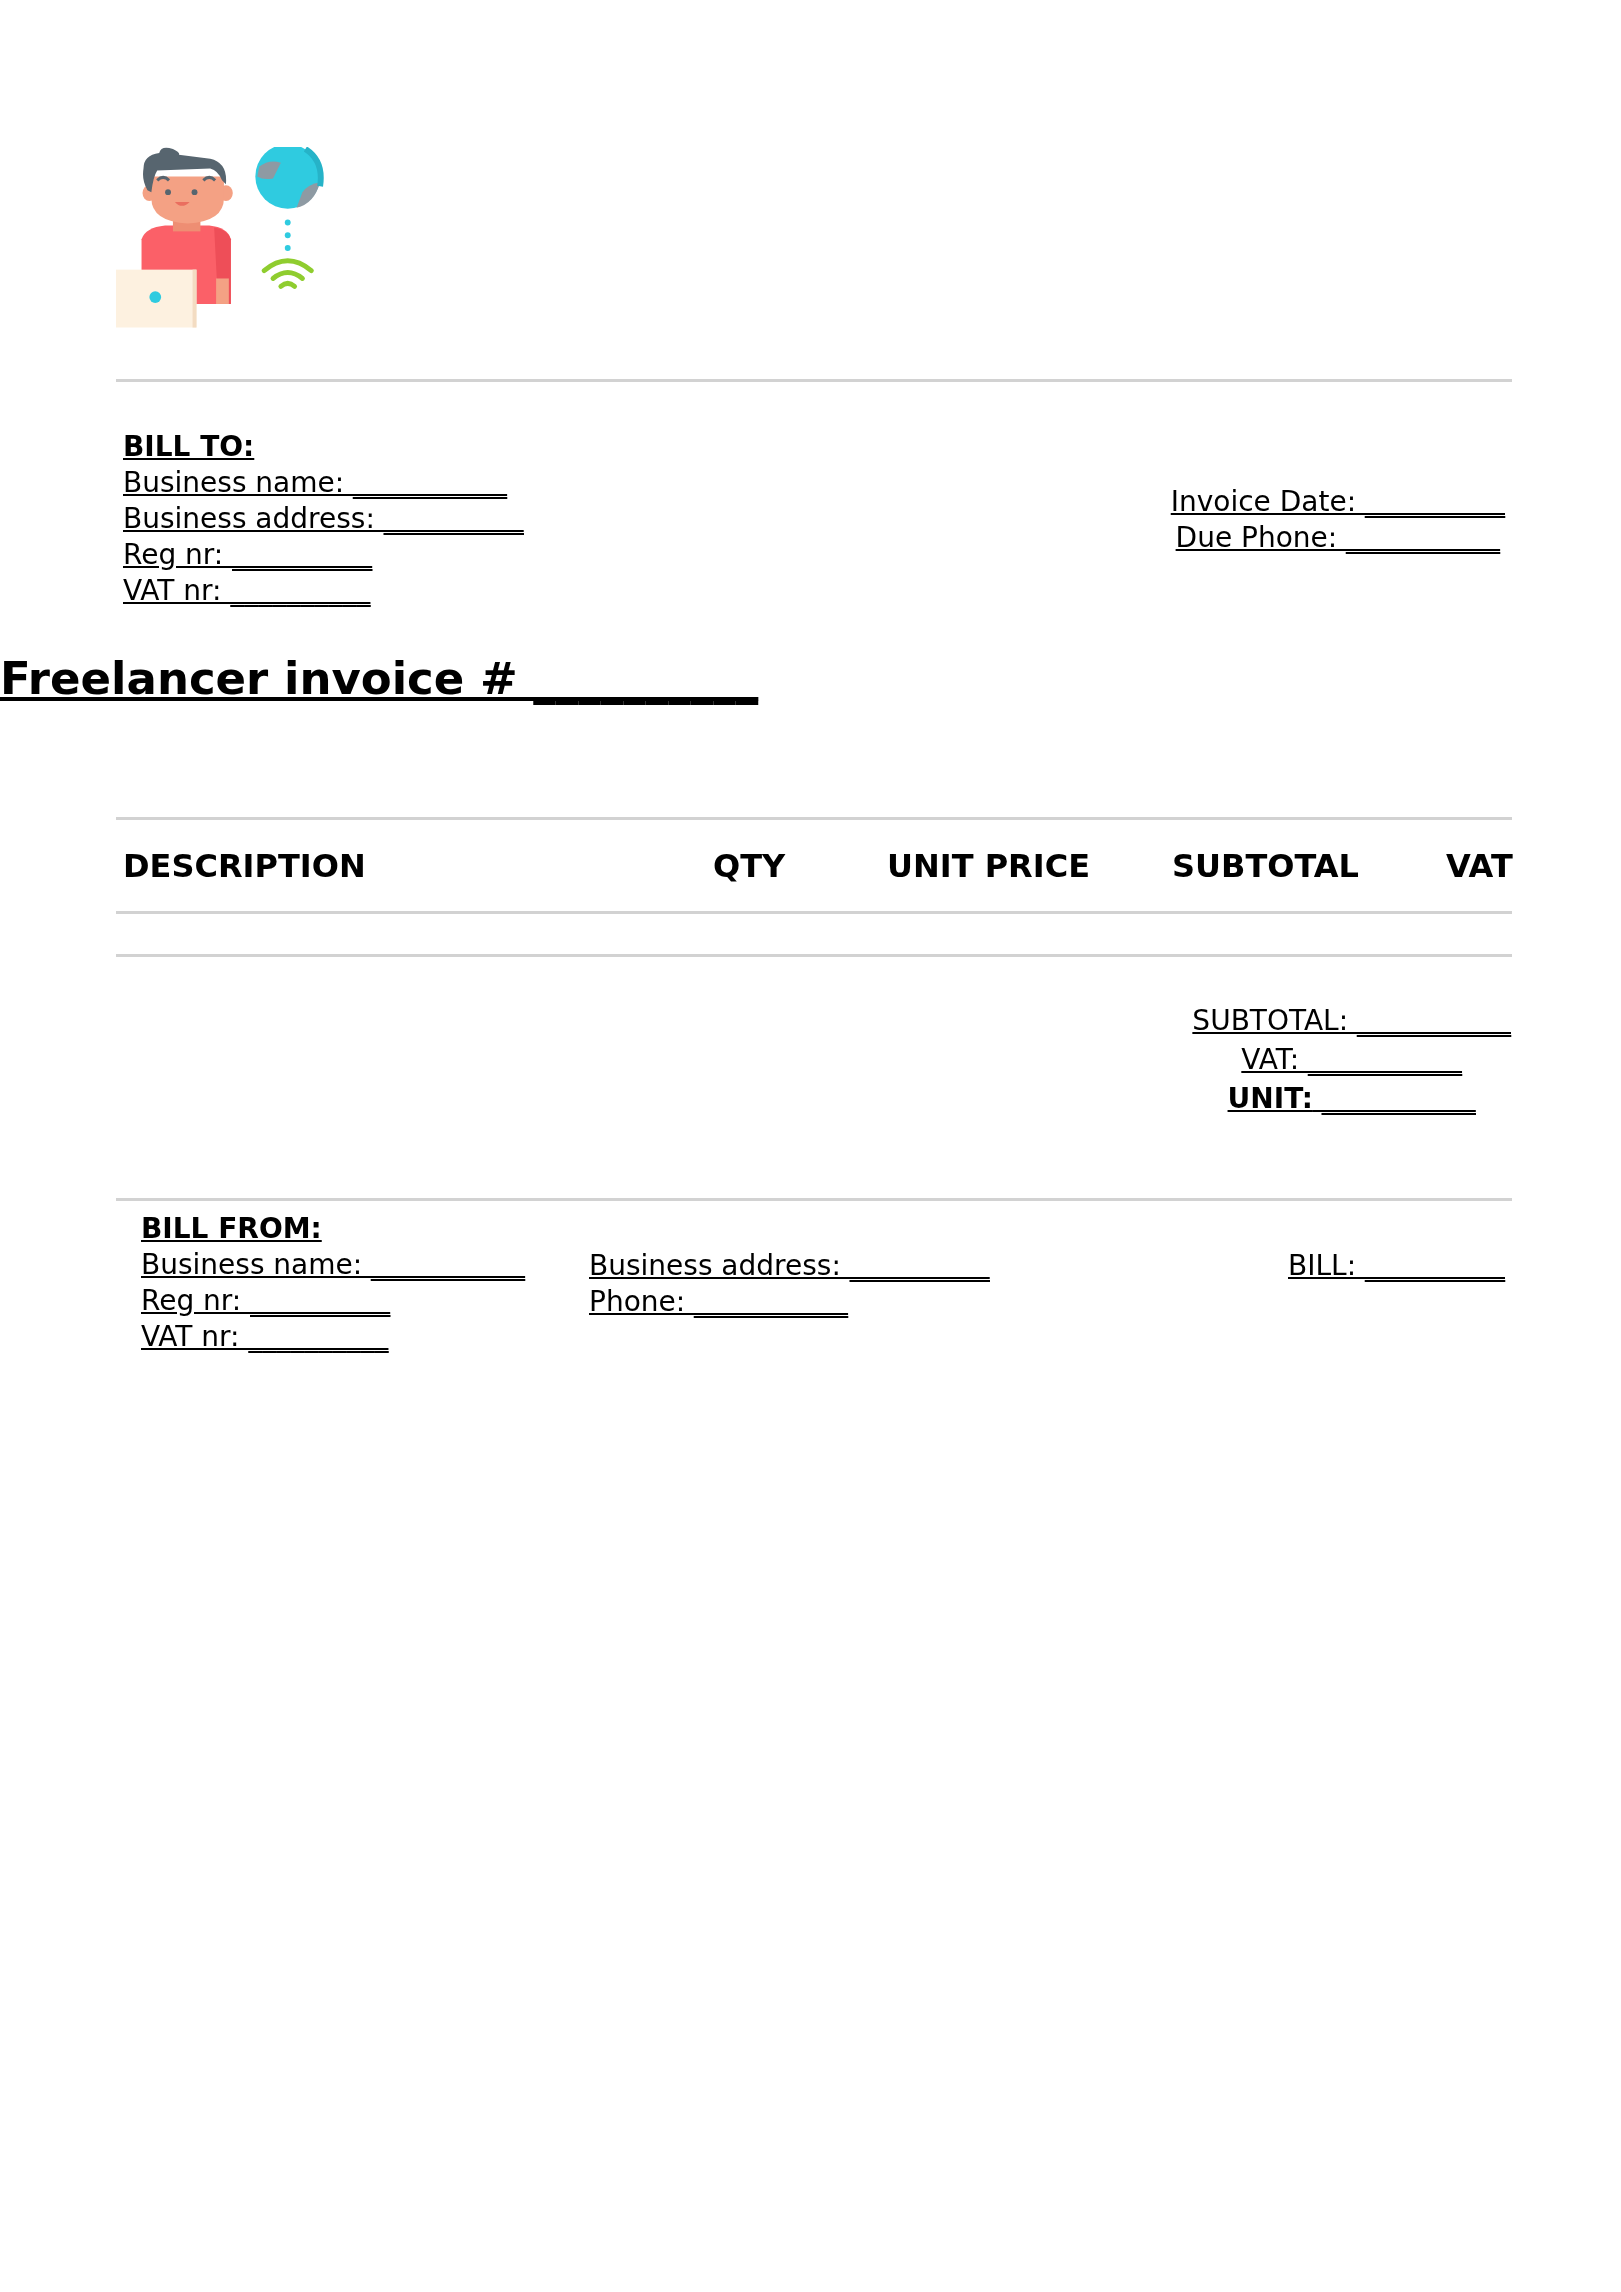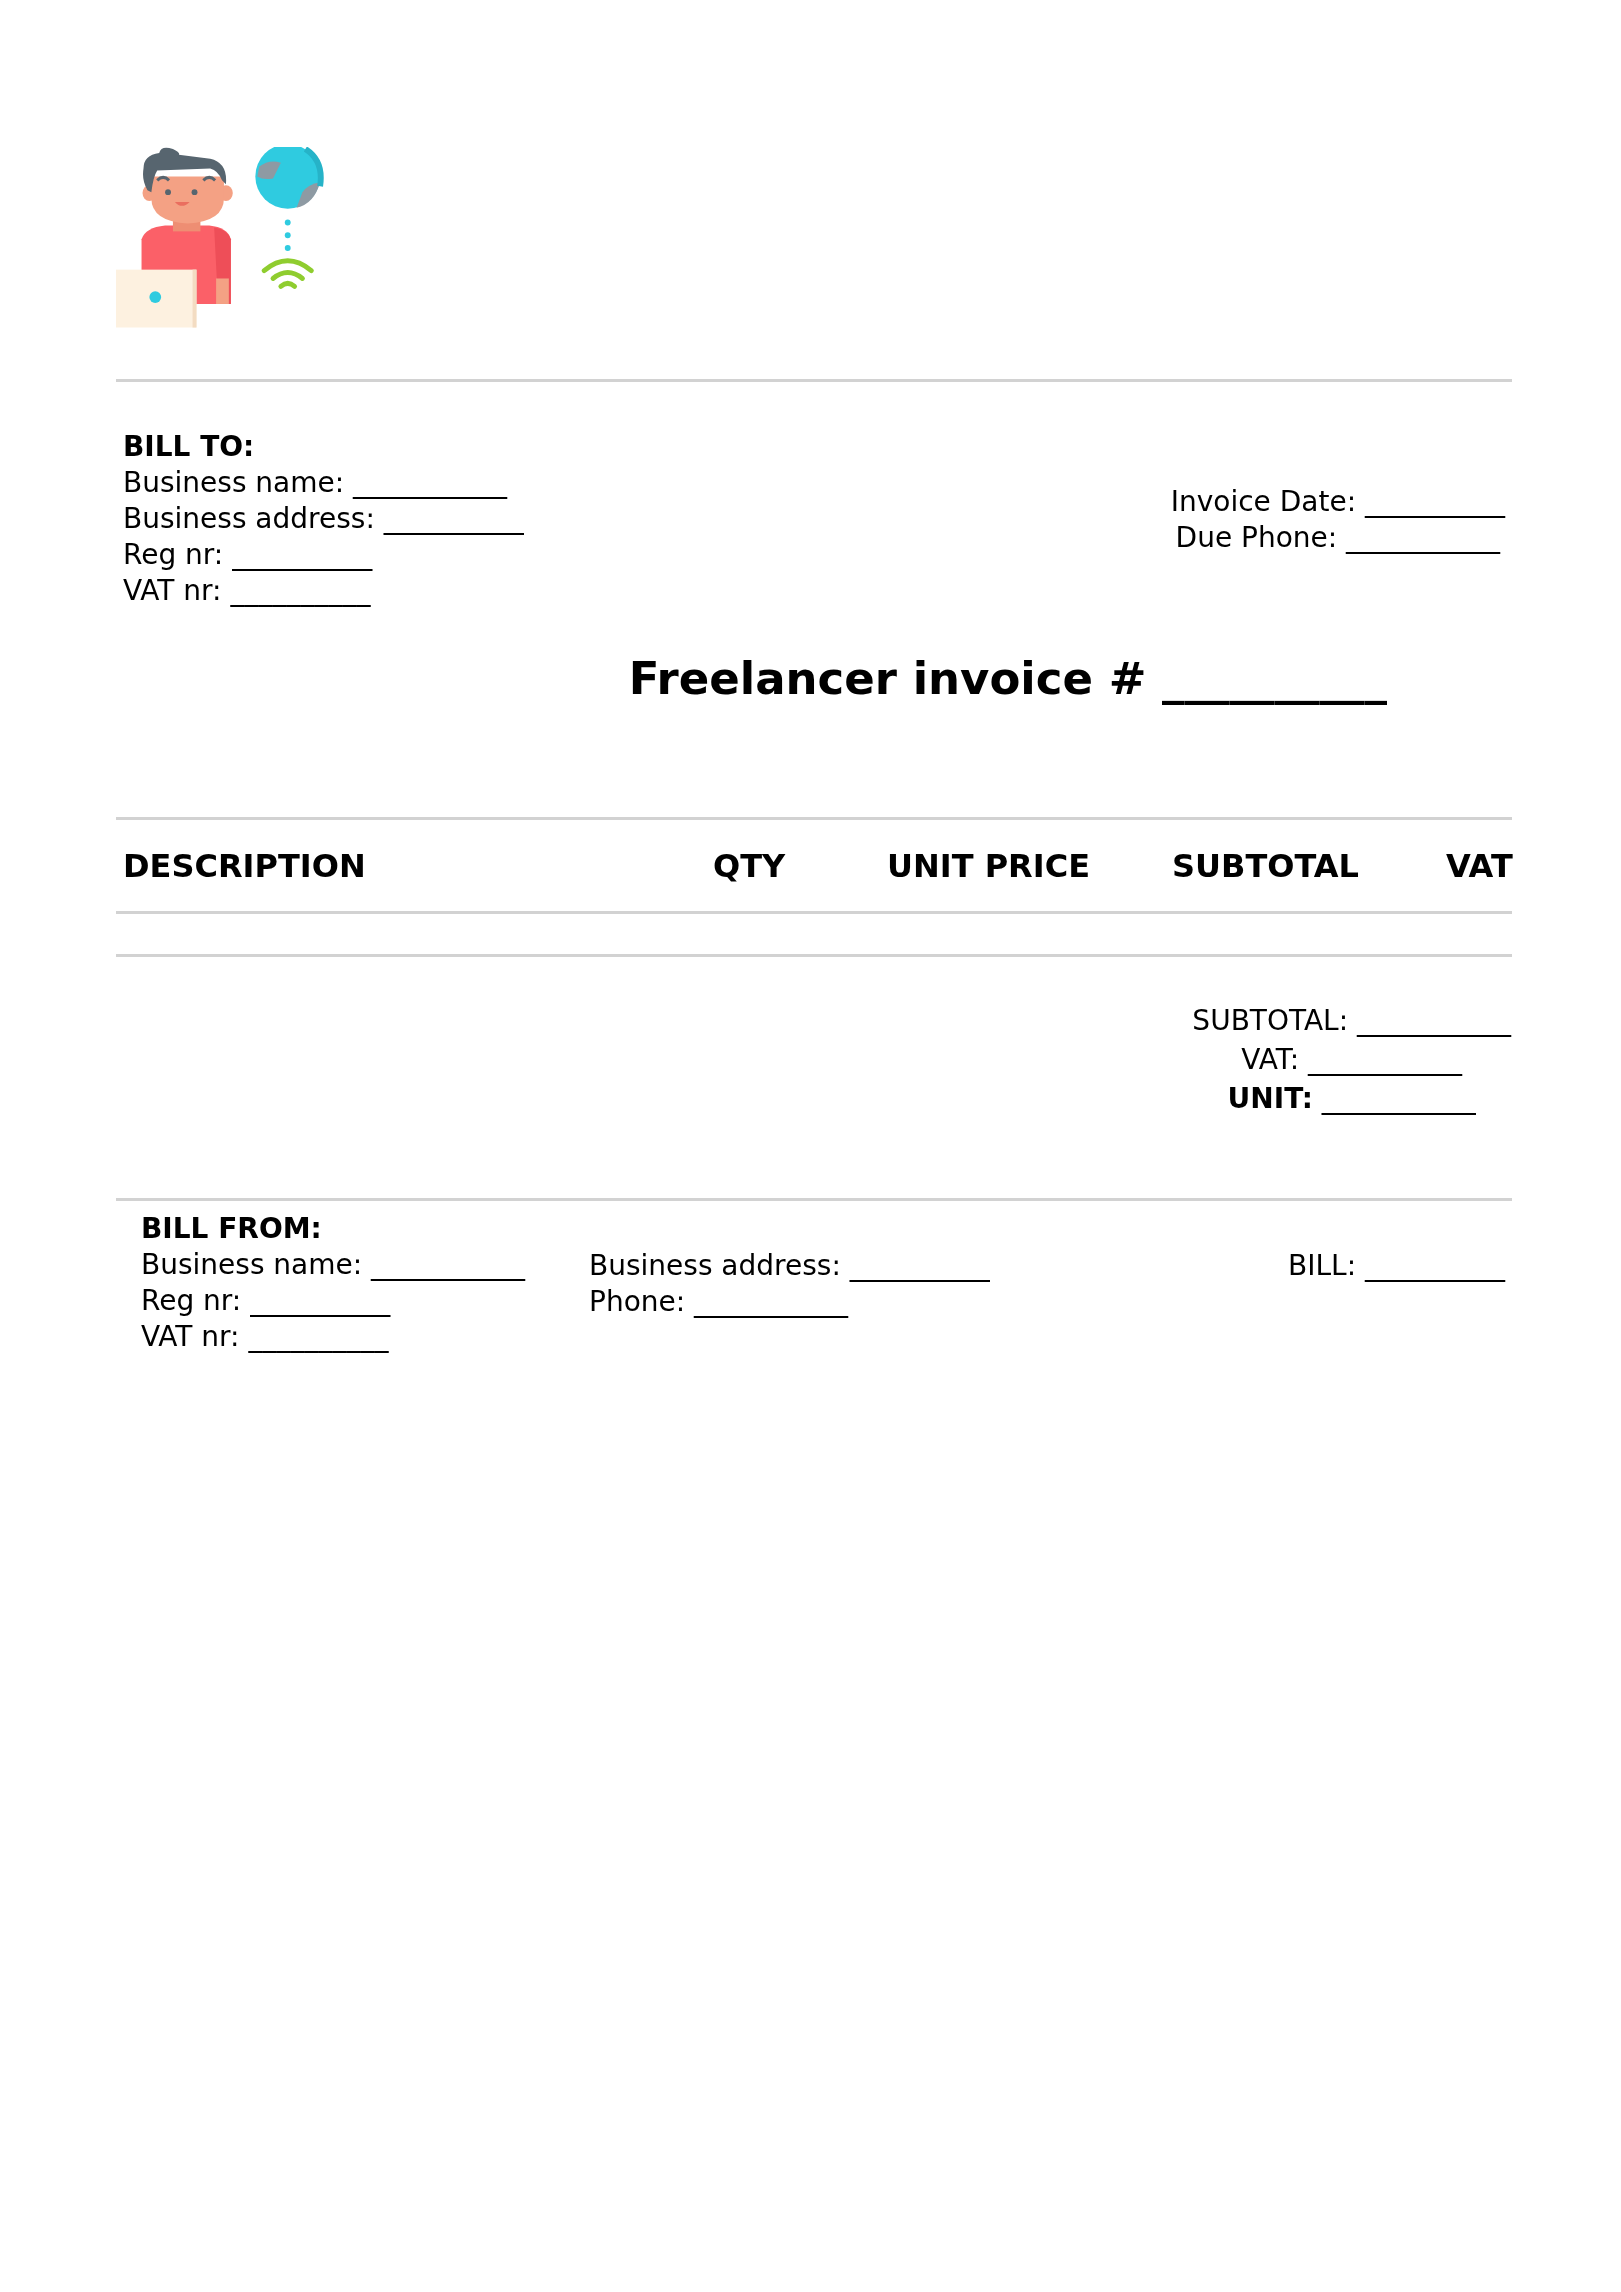--- a/index.html
+++ b/index.html
@@ -1,26 +1,26 @@
 <!DOCTYPE html>
 <html><head>
 <meta charset="utf-8">
 <style>
   html, body { margin: 0; padding: 0; background: #ffffff; }
   body {
     width: 1621px; height: 2293px; position: relative; overflow: hidden;
     font-family: "DejaVu Sans", sans-serif; color: #000;
   }
-  .abs { position: absolute; }
+  .abs { position: absolute; text-decoration: underline; }
   .rule { position: absolute; left: 116px; width: 1396px; height: 2.9px; background: #d2d2d2; }
   .txt { font-size: 28px; line-height: 36px; white-space: pre; }
   .bold { font-weight: bold; }
   .right { text-align: center; }
   .logo { left: 116px; top: 147px; width: 211px; height: 208px; }
-  .title { left: 0; width: 1387px; top: 651px; text-align: right; font-size: 45px; font-weight: bold; line-height: 55px; white-space: pre; }
+  .title { left: 0; width: 1387px; top: 651px; text-align: left; font-size: 45px; font-weight: bold; line-height: 55px; white-space: pre; }
   .th { position: absolute; top: 849px; font-size: 32px; font-weight: bold; line-height: 35px; white-space: pre; }
 </style>
 </head>
 <body>
 
 <div class="abs logo">
   <svg width="211" height="208" viewBox="0 0 215 212">
 
     <path d="M26 94 Q30 82 50 80 L95 80 Q114 82 117 94 L117 160 L26 160 Z" fill="#fb6068"></path>
     <path d="M100 82 Q114 84 117 94 L117 160 L104 160 Z" fill="#ee4e58"></path>

